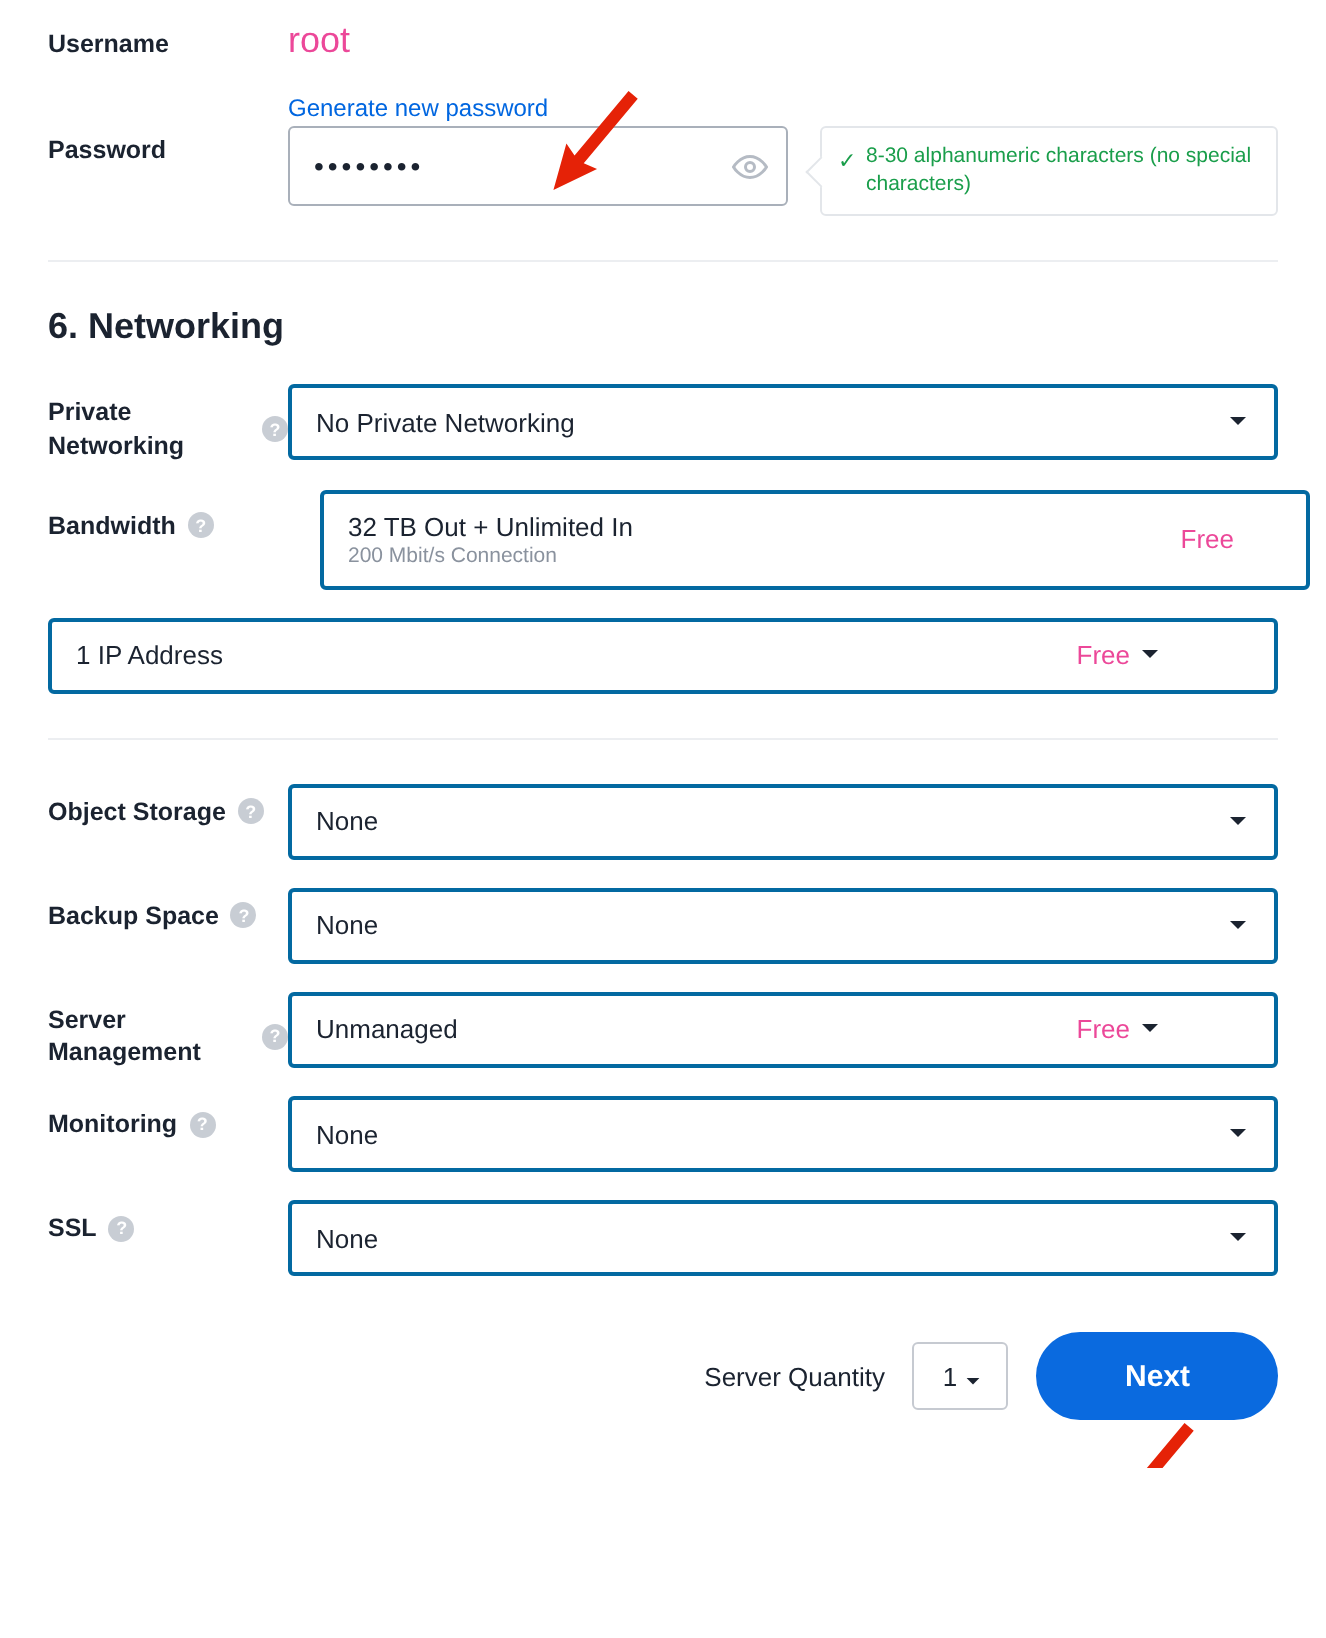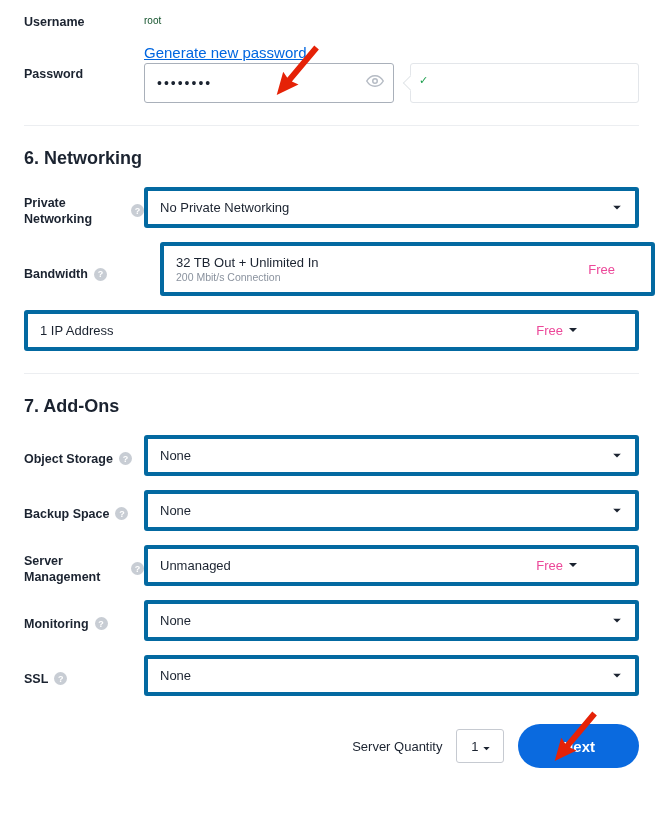--- a/index.html
+++ b/index.html
@@ -11,21 +11,21 @@
       color: #1b2330;
     }
     .section-title {
       font-size: 18px;
       font-weight: 700;
       color: #1b2330;
       margin: 0 0 18px 0;
     }
     .form-row {
       display: flex;
-      align-items: center;
+      align-items: flex-start;
       margin-bottom: 14px;
     }
     .form-label-col {
       width: 120px;
       flex-shrink: 0;
       display: flex;
       align-items: center;
       gap: 6px;
       padding-top: 6px;
     }
@@ -45,28 +45,27 @@
       align-items: center;
       justify-content: center;
       font-size: 9px;
       font-weight: 700;
       flex-shrink: 0;
     }
     .form-control-col {
       flex: 1;
     }
     .username-value {
-      font-size: 10px;
-      color: #14532d;
+      font-size: 18px;
+      color: #ec4899;
       padding-top: 2px;
     }
     .gen-pwd-link {
-      font-size: 15px;
+      font-size: 12px;
       color: #0066e0;
-      text-decoration: underline;
       cursor: pointer;
       display: inline-block;
       margin-bottom: 2px;
     }
     .password-row {
       display: flex;
       gap: 16px;
       align-items: stretch;
     }
     .password-input-wrap {
@@ -132,21 +131,21 @@
       line-height: 1.5;
     }
     .divider {
       border: none;
       border-top: 1px solid #eceef1;
       margin: 22px 0 22px 0;
     }
     .select-control {
       width: 100%;
       min-height: 38px;
-      border: 4px solid #0369a1;
+      border: 2px solid #0369a1;
       border-radius: 3px;
       padding: 9px 36px 9px 12px;
       font-size: 13px;
       color: #1b2330;
       position: relative;
       cursor: pointer;
       background: #fff;
       display: flex;
       align-items: center;
       justify-content: space-between;
@@ -241,20 +240,21 @@
             <input type="password" class="password-input" value="••••••••" style="">
             <span class="eye-toggle">
               <svg width="18" height="18" viewBox="0 0 24 24" fill="none" stroke="currentColor" stroke-width="2">
                   <path d="M1 12s4-7 11-7 11 7 11 7-4 7-11 7S1 12 1 12z"></path>
                   <circle cx="12" cy="12" r="3"></circle>
                 </svg>
             </span>
           </div>
           <div class="validation-box">
             <span class="check-mark">✓</span>
+            <span class="validation-text">8-30 alphanumeric characters (no special characters)</span>
           </div>
         </div>
       </div>
     </div>
   </div>
 
   <hr class="divider">
 
   <div class="section-block">
     <h2 class="section-title">6. Networking</h2>
@@ -305,21 +305,20 @@
               </span>
           </span>
         </div>
       </div>
     </div>
   </div>
 
   <hr class="divider">
 
   <div class="section-block">
-    <h2 class="section-title">7. Add-Ons</h2>
 
     <div class="form-row">
       <div class="form-label-col">
         <span class="form-label">Object Storage</span>
         <span class="help-icon">?</span>
       </div>
       <div class="form-control-col">
         <div class="select-control">
           <span class="select-value">None</span>
           <span class="caret">

